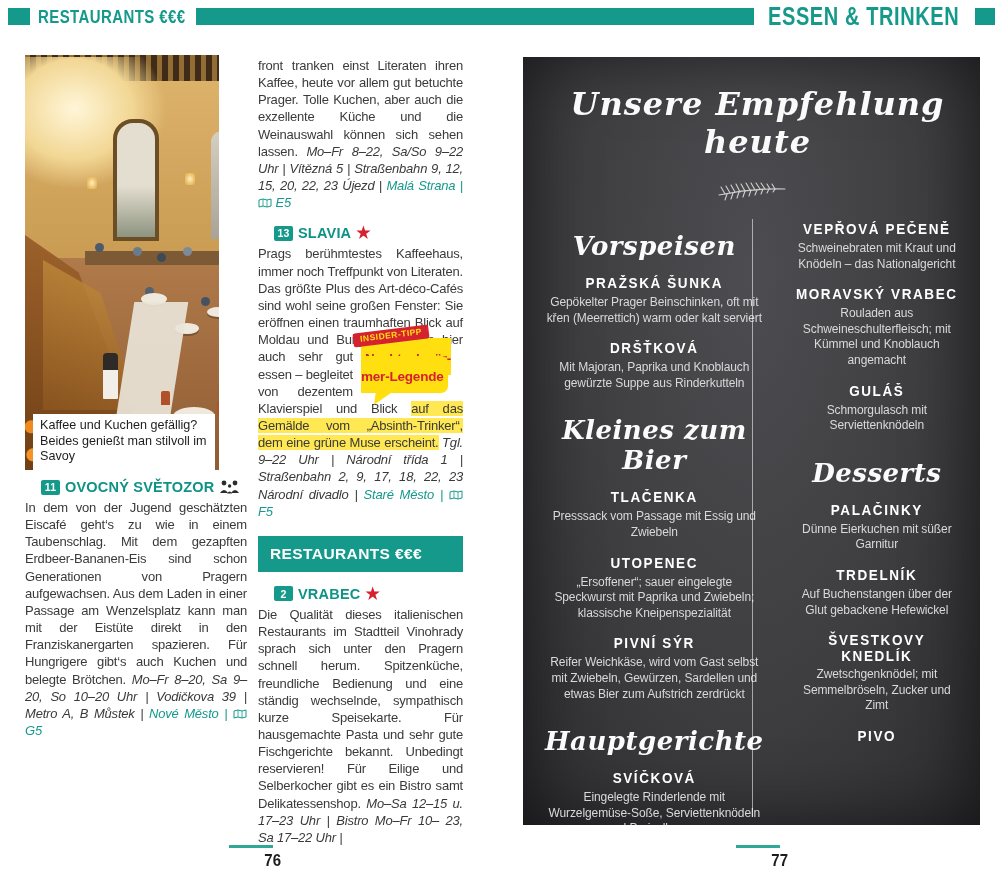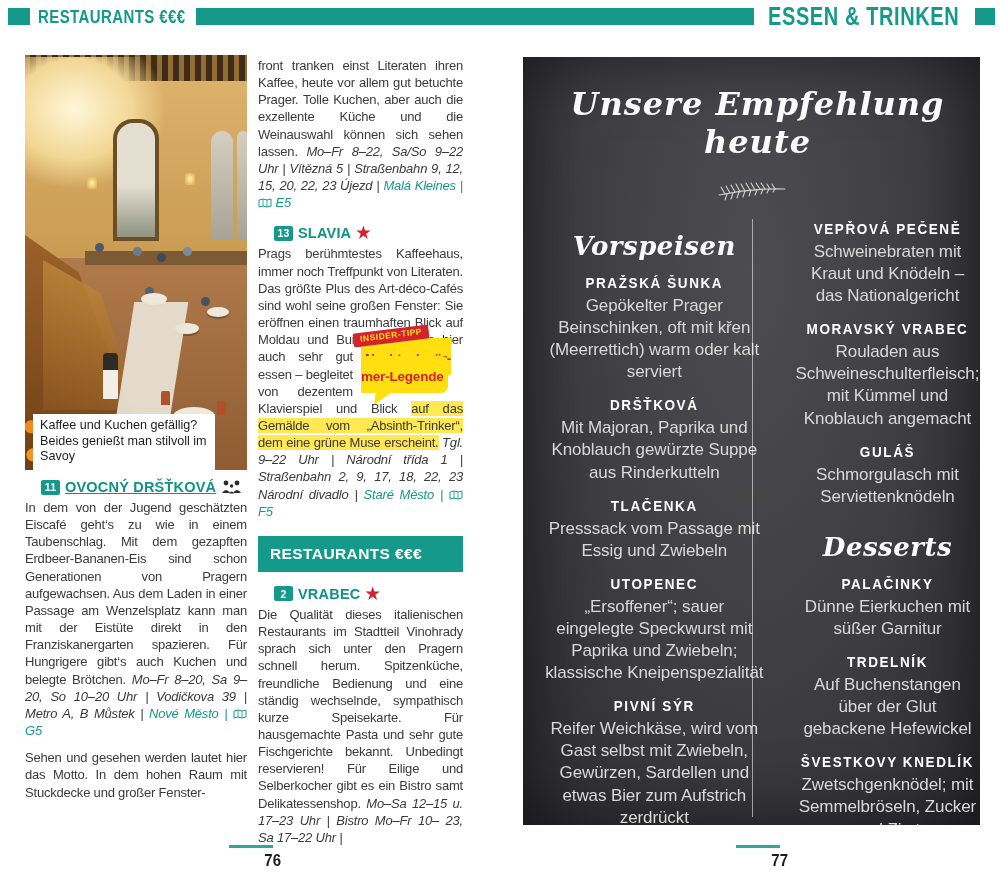--- a/index.html
+++ b/index.html
@@ -12,21 +12,21 @@
   
   .hdr-sq { position:absolute; top:8px; height:17px; background:#14998a; }
   .hdr-sq.left { left:8px; width:22px; }
   .hdr-sq.right { left:975px; width:20px; }
   .hdr-bar { position:absolute; left:196px; top:8px; width:558px; height:17px; background:#14998a; }
   .hdr-label { position:absolute; top:5px; color:#14998a; font-weight:bold; white-space:nowrap; }
   .hdr-label.left { left:38px; font-size:15px; letter-spacing:.4px; transform:scaleY(1.25); transform-origin:top left; }
   .hdr-label.right { left:768px; top:2px; font-size:20px; letter-spacing:.6px; transform:scaleY(1.25); transform-origin:top left; }
 
   
-  .photo { position:absolute; left:25px; top:55px; width:222px; height:415px; overflow:hidden; background:#737373; }
+  .photo { position:absolute; left:25px; top:55px; width:194px; height:415px; overflow:hidden; background:#737373; }
   .ph-ceiling { position:absolute; left:0; top:0; width:100%; height:26px; background:#3f2b18;
     background-image:repeating-linear-gradient(90deg, rgba(214,164,74,.55) 0 5px, rgba(63,43,24,0) 5px 11px); }
   .ph-wall { position:absolute; left:0; top:26px; width:100%; height:190px; background:linear-gradient(#dcb169,#c89a52); }
   .ph-chandelier { position:absolute; left:-25px; top:2px; width:165px; height:130px;
     background:radial-gradient(ellipse at 45% 40%, #fff6d8 0%, #f2d795 45%, rgba(240,210,140,0) 72%); }
   .ph-win { position:absolute; border-radius:20px 20px 0 0; }
   .ph-win.big { left:88px; top:64px; width:46px; height:122px; background:linear-gradient(#e4ded0 55%,#8d9480); border:4px solid #6b4d26; }
   .ph-win.a1 { left:186px; top:76px; width:22px; height:108px; background:linear-gradient(#d5cfc1,#a8a396); border-radius:11px 11px 0 0; }
   .ph-win.a2 { left:212px; top:76px; width:12px; height:108px; background:linear-gradient(#d5cfc1,#a8a396); border-radius:8px 8px 0 0; }
   .ph-sconce { position:absolute; width:10px; height:12px; background:radial-gradient(#ffefc0,#e8bb5e 70%, rgba(0,0,0,0)); }
@@ -47,21 +47,21 @@
 
   
   .col { position:absolute; }
   .col1 { left:25px; top:479px; width:222px; }
   .col2 { left:258px; top:57px; width:205px; }
   .body { font-size:13px; line-height:1.32; letter-spacing:-0.2px; text-align:justify; margin:0 0 10px; color:#3a3a3a; }
   .it { font-style:italic; }
   .link { color:#14998a; font-style:italic; }
   .hl { background:#ffe852; }
   .entry-h { display:flex; align-items:center; gap:5px; margin:14px 16px 4px; color:#0f9387; font-weight:bold; font-size:14.5px; letter-spacing:.2px; white-space:nowrap; }
-  .entry-h:first-child { margin-top:0;text-decoration:underline; }
+  .entry-h:first-child { margin-top:0; }
   .badge { flex:0 0 auto; width:19px; height:15px; background:#14998a; color:#fff; font-size:10.5px; font-weight:bold;
     display:flex; align-items:center; justify-content:center; border-radius:2px; }
   .star { color:#d4232f; font-size:16px; line-height:1; font-style:normal; }
   .fam-ico { flex:0 0 auto; }
   .map-ico { display:inline-block; width:14px; height:10px; vertical-align:-1px; color:#14998a; }
   .banner { background:#14998a; color:#fff; font-weight:bold; font-size:15.5px; letter-spacing:.4px; padding:9px 12px; margin:16px 0 10px; }
 
   
   .insider { float:right; width:110px; margin:2px -8px 6px 8px; position:relative; shape-outside:margin-box; }
   .insider-bubble { position:relative; background:#ffdf0f; border-radius:7px; padding:13px 4px 9px; transform:rotate(-3deg);
@@ -77,21 +77,21 @@
     box-shadow:inset 0 0 70px rgba(0,0,0,.55); overflow:hidden; }
   .chalk-title { font-family:"DejaVu Serif", serif; font-style:italic; font-weight:bold; font-size:32px;
     text-align:center; margin-top:28px; letter-spacing:1px; color:#fafafa;margin-left:12px; }
   .laurel { display:block; margin:16px auto 0; opacity:.9; }
   .chalk-cols { position:relative; display:flex; margin-top:2px; padding:0 6px; }
   .chalk-col { flex:1; padding:0 16px; text-align:center; }
   .chalk-divider { position:absolute; left:50%; top:12px; height:598px; width:1px; background:rgba(255,255,255,.55); }
   .chalk-section { font-family:"DejaVu Serif", serif; font-style:italic; font-weight:bold; font-size:26px;
     margin:24px 0 8px; color:#fbfbfb; letter-spacing:.5px; }
   .dish-name { font-weight:bold; font-size:13.5px; letter-spacing:1.6px; color:#ffffff; margin-top:15px; transform:scaleY(1.08); }
-  .dish-desc { font-size:17px; letter-spacing:-0.1px; line-height:1.3; color:#d9d9d9; margin-top:4px; }
+  .dish-desc { font-size:12px; letter-spacing:-0.1px; line-height:1.3; color:#d9d9d9; margin-top:4px; }
 
   
   .pg { position:absolute; text-align:right; width:60px; }
   .pg .pg-line { display:block; width:44px; height:3px; background:#2fa896; margin:0 auto 3px; }
   .pg .pg-num { font-weight:bold; font-size:15px; color:#1d1d1d; transform:scaleY(1.15); display:block; }
   .pg.left { left:221px; top:845px; }
   .pg.right { left:728px; top:845px; }
 </style>
 </head>
 <body>
@@ -133,42 +133,41 @@
     <div class="ph-chair" style="left:136px; top:336px;"></div>
     <div class="ph-chair" style="left:192px; top:346px;"></div>
     <div class="ph-chair" style="left:156px; top:378px;"></div>
     <div class="ph-oranges"></div>
     <div class="caption">Kaffee und Kuchen gefällig? Beides genießt man stilvoll im Savoy</div>
   </div>
 
   <div class="col col1">
     <div class="entry-h">
       <span class="badge">11</span>
-      <span>OVOCNÝ DRŠŤKOVÁ</span>
+      <span>OVOCNÝ SVĚTOZOR</span>
       <svg class="fam-ico" width="22" height="14" viewBox="0 0 22 14">
         <circle cx="5" cy="3" r="2.4" fill="#2c2c2c"></circle>
           <circle cx="16" cy="3" r="2.4" fill="#2c2c2c"></circle>
           <circle cx="10.6" cy="6" r="1.7" fill="#2c2c2c"></circle>
         <path d="M1 13 Q5 7 9 13 Z" fill="#2c2c2c"></path>
           <path d="M12 13 Q16 7 20 13 Z" fill="#2c2c2c"></path>
           <path d="M8 13.5 Q10.6 9.5 13.2 13.5 Z" fill="#2c2c2c"></path>
       </svg>
     </div>
     <p class="body">
       <span>In dem von der Jugend geschätzten Eiscafé geht‘s zu wie in einem Taubenschlag. Mit dem gezapften Erdbeer-Bananen-Eis sind schon Generationen von Pragern aufgewachsen. Aus dem Laden in einer Passage am Wenzelsplatz kann man mit der Eistüte direkt in den Franziskanergarten spazieren. Für Hungrigere gibt‘s auch Kuchen und belegte Brötchen. </span><span class="it">Mo–Fr 8–20, Sa 9–20, So 10–20 Uhr | Vodičkova 39 | Metro A, B Můstek | </span><span class="link">Nové Město | </span><svg class="map-ico" viewBox="0 0 14 10">
           <path d="M1 2 L5 1 L9 2 L13 1 V8 L9 9 L5 8 L1 9 Z" fill="none" stroke="currentColor" stroke-width="1"></path>
           <path d="M5 1 V8 M9 2 V9" stroke="currentColor" stroke-width="0.8"></path>
         </svg> <span class="link">G5</span>
     </p>
-    <p class="body">Sehen und gesehen werden lautet hier das Motto. In dem hohen Raum mit Stuckdecke und großer Fenster-</p>
   </div>
 
   <div class="col col2">
     <p class="body">
-      <span>front tranken einst Literaten ihren Kaffee, heute vor allem gut betuchte Prager. Tolle Kuchen, aber auch die exzellente Küche und die Weinauswahl können sich sehen lassen. </span><span class="it">Mo–Fr 8–22, Sa/So 9–22 Uhr | Vítězná 5 | Straßenbahn 9, 12, 15, 20, 22, 23 Újezd | </span><span class="link">Malá Kleines | </span><svg class="map-ico" viewBox="0 0 14 10">
+      <span>front tranken einst Literaten ihren Kaffee, heute vor allem gut betuchte Prager. Tolle Kuchen, aber auch die exzellente Küche und die Weinauswahl können sich sehen lassen. </span><span class="it">Mo–Fr 8–22, Sa/So 9–22 Uhr | Vítězná 5 | Straßenbahn 9, 12, 15, 20, 22, 23 Újezd | </span><span class="link">Malá Strana | </span><svg class="map-ico" viewBox="0 0 14 10">
           <path d="M1 2 L5 1 L9 2 L13 1 V8 L9 9 L5 8 L1 9 Z" fill="none" stroke="currentColor" stroke-width="1"></path>
           <path d="M5 1 V8 M9 2 V9" stroke="currentColor" stroke-width="0.8"></path>
         </svg> <span class="link">E5</span>
     </p>
 
     <div class="entry-h">
       <span class="badge">13</span>
       <span>SLAVIA</span>
       <span class="star">★</span>
     </div>
@@ -219,20 +218,21 @@
       </g>
     </svg>
     <div class="chalk-cols">
       <div class="chalk-divider"></div>
       <div class="chalk-col" id="menu-col-0">
           <div class="chalk-section">Vorspeisen</div>
           <div class="dish-name">PRAŽSKÁ ŠUNKA</div>
           <div class="dish-desc">Gepökelter Prager Beinschinken, oft mit křen (Meerrettich) warm oder kalt serviert</div>
           <div class="dish-name">DRŠŤKOVÁ</div>
           <div class="dish-desc">Mit Majoran, Paprika und Knoblauch gewürzte Suppe aus Rinderkutteln</div>
+          <div class="chalk-section">Kleines zum Bier</div>
           <div class="dish-name">TLAČENKA</div>
           <div class="dish-desc">Presssack vom Passage mit Essig und Zwiebeln</div>
           <div class="dish-name">UTOPENEC</div>
           <div class="dish-desc">„Ersoffener“; sauer eingelegte Speckwurst mit Paprika und Zwiebeln; klassische Kneipenspezialität</div>
           <div class="dish-name">PIVNÍ SÝR</div>
           <div class="dish-desc">Reifer Weichkäse, wird vom Gast selbst mit Zwiebeln, Gewürzen, Sardellen und etwas Bier zum Aufstrich zerdrückt</div>
           <div class="chalk-section">Hauptgerichte</div>
           <div class="dish-name">SVÍČKOVÁ</div>
           <div class="dish-desc">Eingelegte Rinderlende mit Wurzelgemüse-Soße, Serviettenknödeln und Preiselbeeren</div>
         </div>

